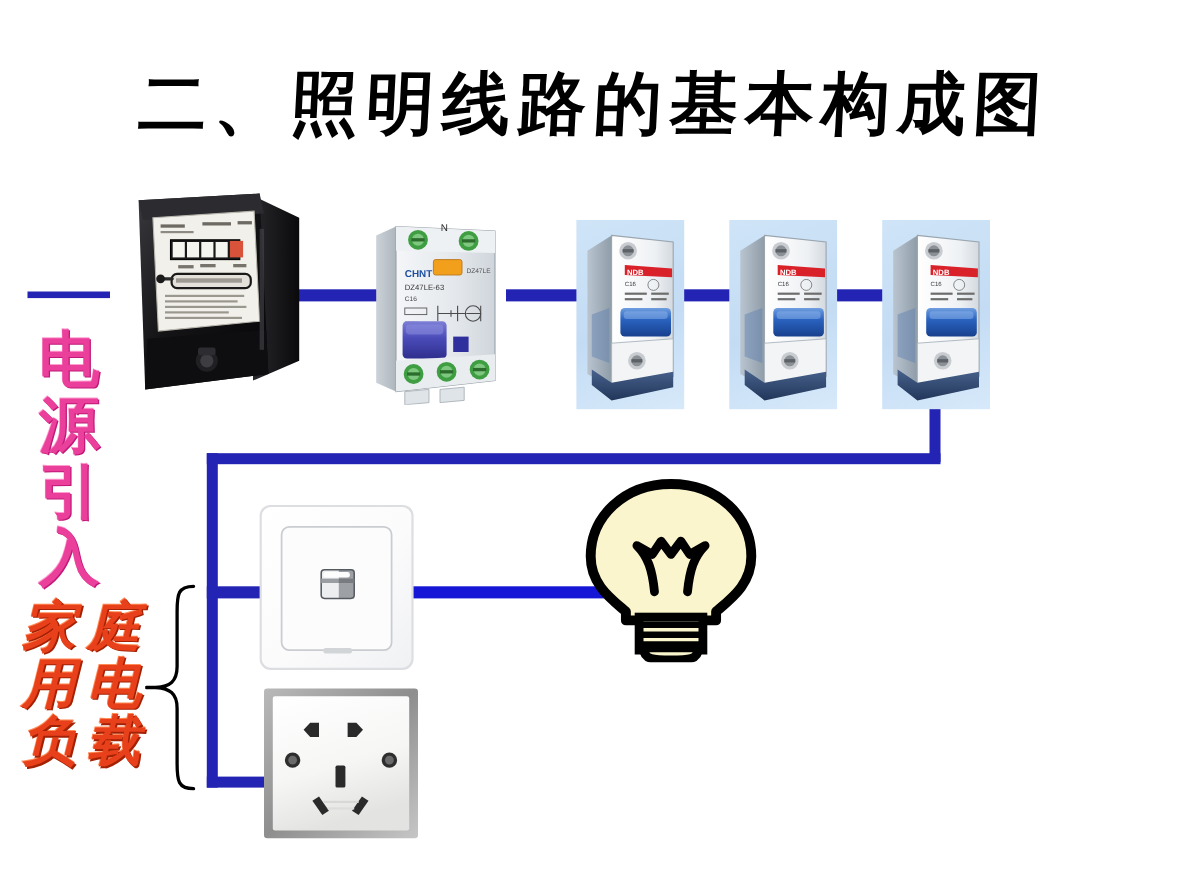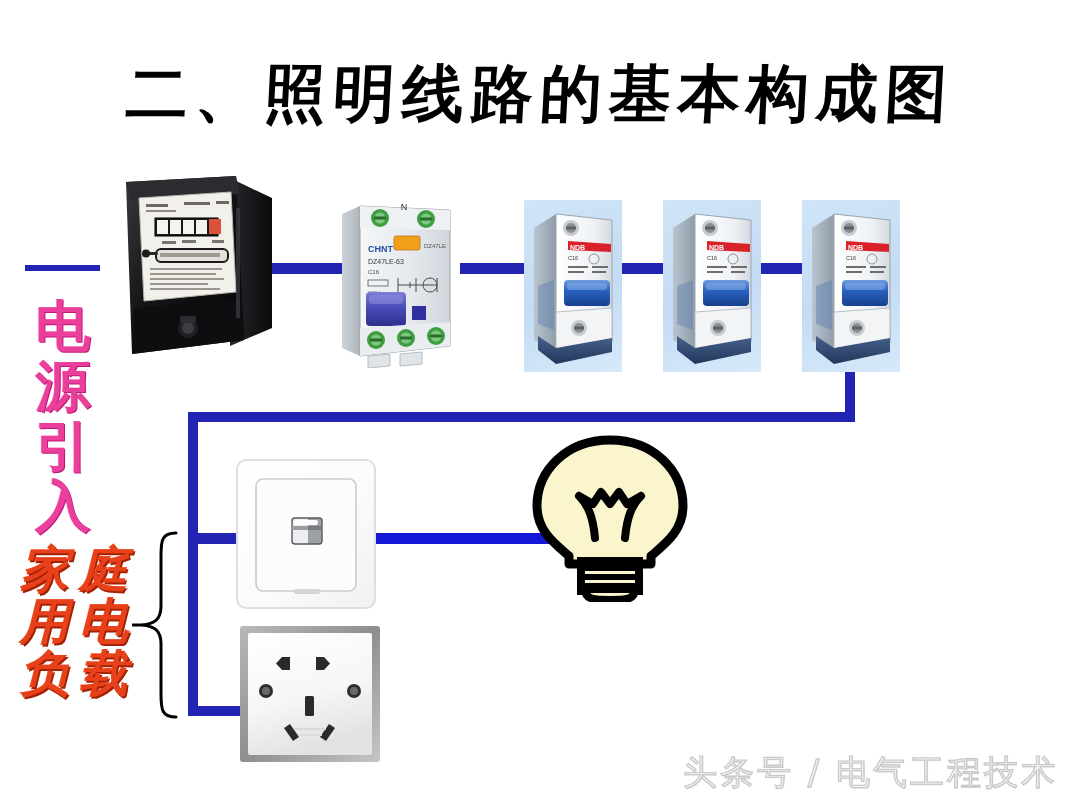--- a/index.html
+++ b/index.html
@@ -448,15 +448,14 @@
       <rect x="67" y="72" width="9" height="20" rx="1.5" fill="#2a2a2a"></rect>
 
       <path d="M52 100 L61 113 L55 117 L46 104 Z" fill="#2a2a2a"></path>
       <path d="M91 100 L82 113 L88 117 L97 104 Z" fill="#2a2a2a"></path>
 
       <rect x="56" y="104" width="32" height="2" fill="#d8d8d6"></rect>
       <rect x="60" y="110" width="24" height="2" fill="#dddddb"></rect>
     </svg>
   </div>
 
-  <div id="watermark">头条号 / 电气工程技术</div>
 
 </div>
 
 </body></html>

